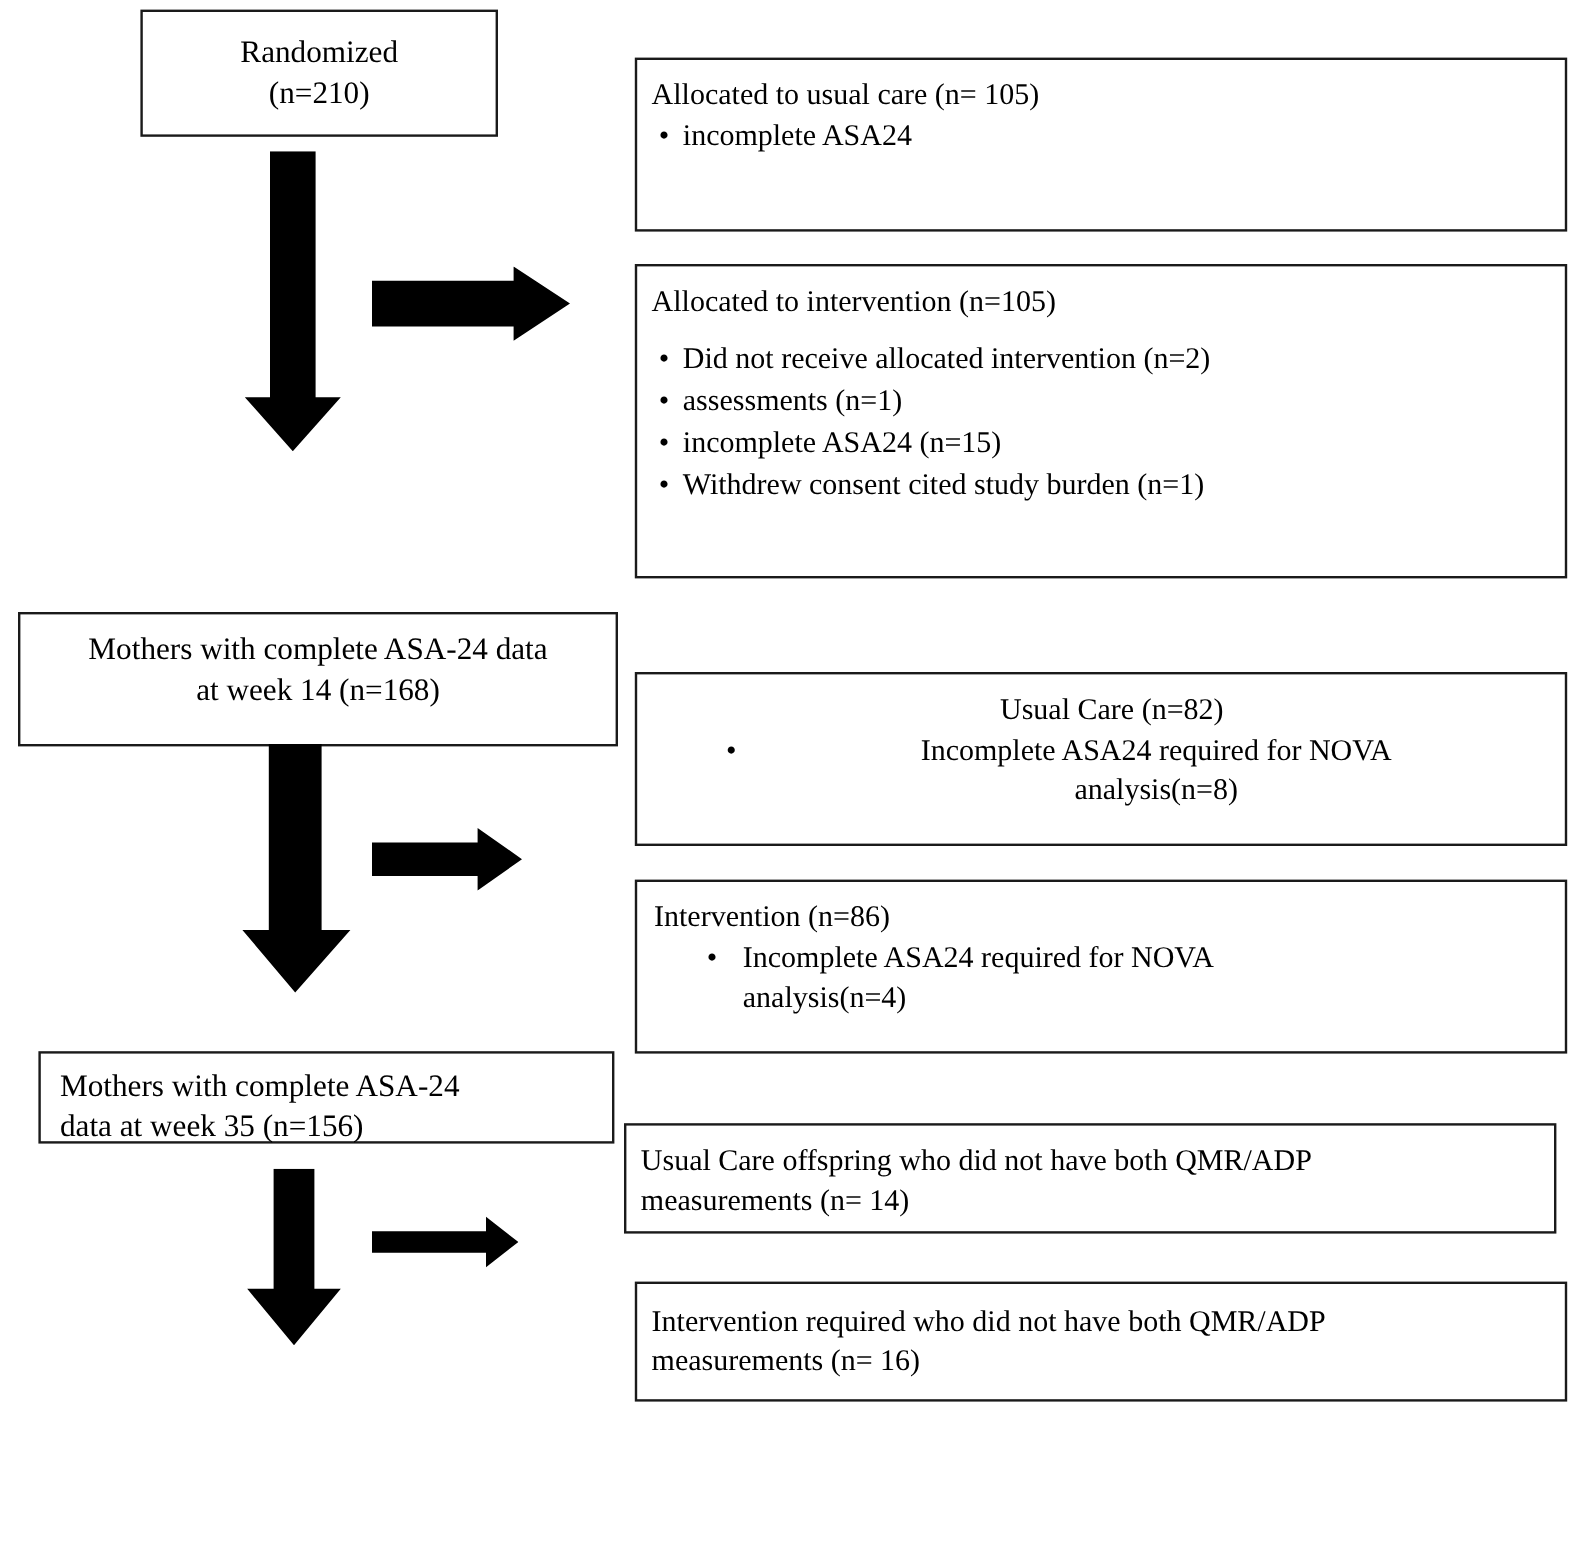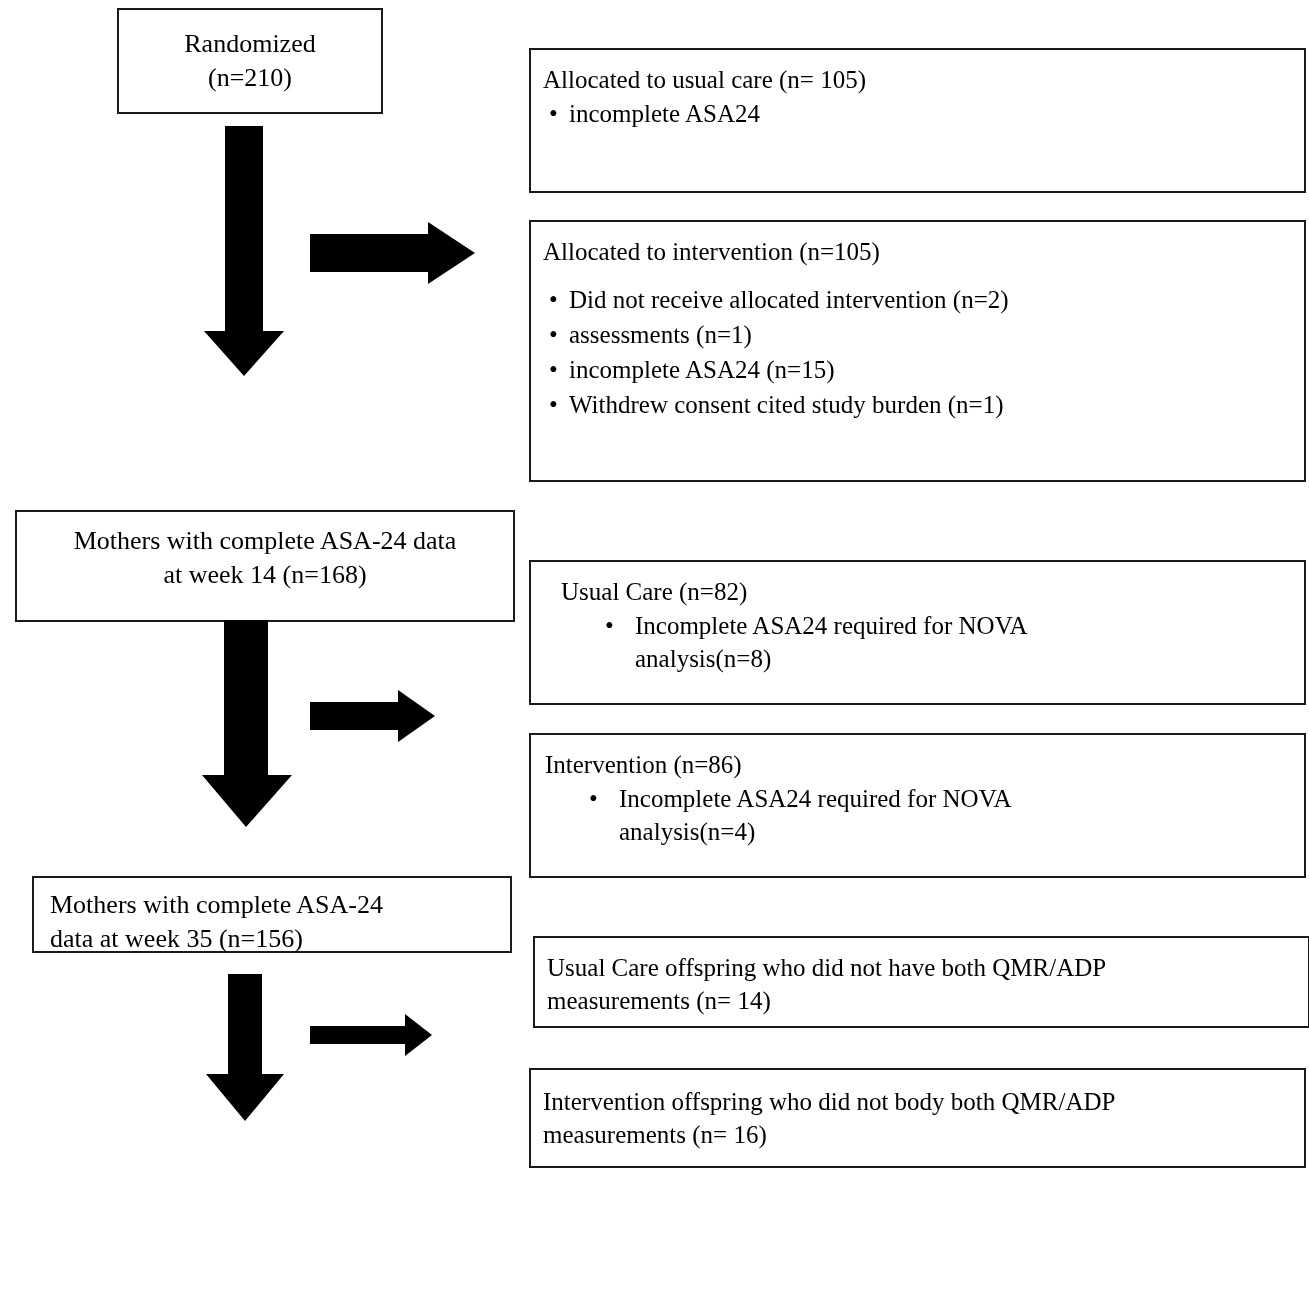--- a/index.html
+++ b/index.html
@@ -63,21 +63,21 @@
   }
   .arrow svg { display: block; }
 
   .spacer-sm { display: block; height: 14px; }
 </style>
 </head>
 <body>
 
 <div id="diagram">
 
-  <div class="box fs-26 center-text" style="left:117px; top:8px; width:266px; height:106px; display:flex; flex-direction:column; justify-content:center;">
+  <div class="box fs-26 center-text" style="left:117px; top:8px; width:298px; height:106px; display:flex; flex-direction:column; justify-content:center;">
     <span>Randomized</span>
     <span>(n=210)</span>
   </div>
 
   <div class="box fs-25" style="left:529px; top:48px; width:777px; height:145px; padding-top:14px;">
     <div>Allocated to usual care (n= 105)</div>
     <ul class="bullets">
       <li>
         <span class="bullet-dot">•</span>
         <span>incomplete ASA24</span>
@@ -106,21 +106,21 @@
         <span>Withdrew consent cited study burden (n=1)</span>
       </li>
     </ul>
   </div>
 
   <div class="box fs-26 center-text" style="left:15px; top:510px; width:500px; height:112px; padding-top:12px;">
     <span class="box-text">Mothers with complete ASA-24 data</span>
     <span class="box-text">at week 14 (n=168)</span>
   </div>
 
-  <div class="box fs-25" style="left:529px; top:560px; width:777px; height:145px; padding-top:14px; padding-left:30px;">
+  <div class="box fs-25" style="left:529px; top:560px; width:777px; height:145px; padding-top:14px; padding-left:30px;text-align:center;">
     <div>Usual Care (n=82)</div>
     <ul class="bullets indent">
       <li>
         <span class="bullet-dot">•</span>
         <span>Incomplete ASA24 required for NOVA</span>
         <span class="cont-line">analysis(n=8)</span>
       </li>
     </ul>
   </div>
 
@@ -133,27 +133,27 @@
         <span class="cont-line">analysis(n=4)</span>
       </li>
     </ul>
   </div>
 
   <div class="box fs-26" style="left:32px; top:876px; width:480px; height:77px; padding-top:10px; padding-left:16px;">
     <span class="box-text">Mothers with complete ASA-24</span>
     <span class="box-text">data at week 35 (n=156)</span>
   </div>
 
-  <div class="box fs-25" style="left:533px; top:936px; width:777px; height:92px; padding-top:14px;">
+  <div class="box fs-25" style="left:520px; top:936px; width:777px; height:92px; padding-top:14px;">
     <span class="box-text">Usual Care offspring who did not have both QMR/ADP</span>
     <span class="box-text">measurements (n= 14)</span>
   </div>
 
   <div class="box fs-25" style="left:529px; top:1068px; width:777px; height:100px; padding-top:16px;">
-    <span class="box-text">Intervention offspring who did not body both QMR/ADP</span>
+    <span class="box-text">Intervention required who did not have both QMR/ADP</span>
     <span class="box-text">measurements (n= 16)</span>
   </div>
 
 
   <div class="arrow" style="left:196px; top:126px; width:110px; height:250px;">
     <svg width="110" height="250" viewBox="0 0 110 250" xmlns="http://www.w3.org/2000/svg">
       <polygon points="29,0 67,0 67,205 88,205 48,250 8,205 29,205" fill="#000000"></polygon>
     </svg>
   </div>
 

